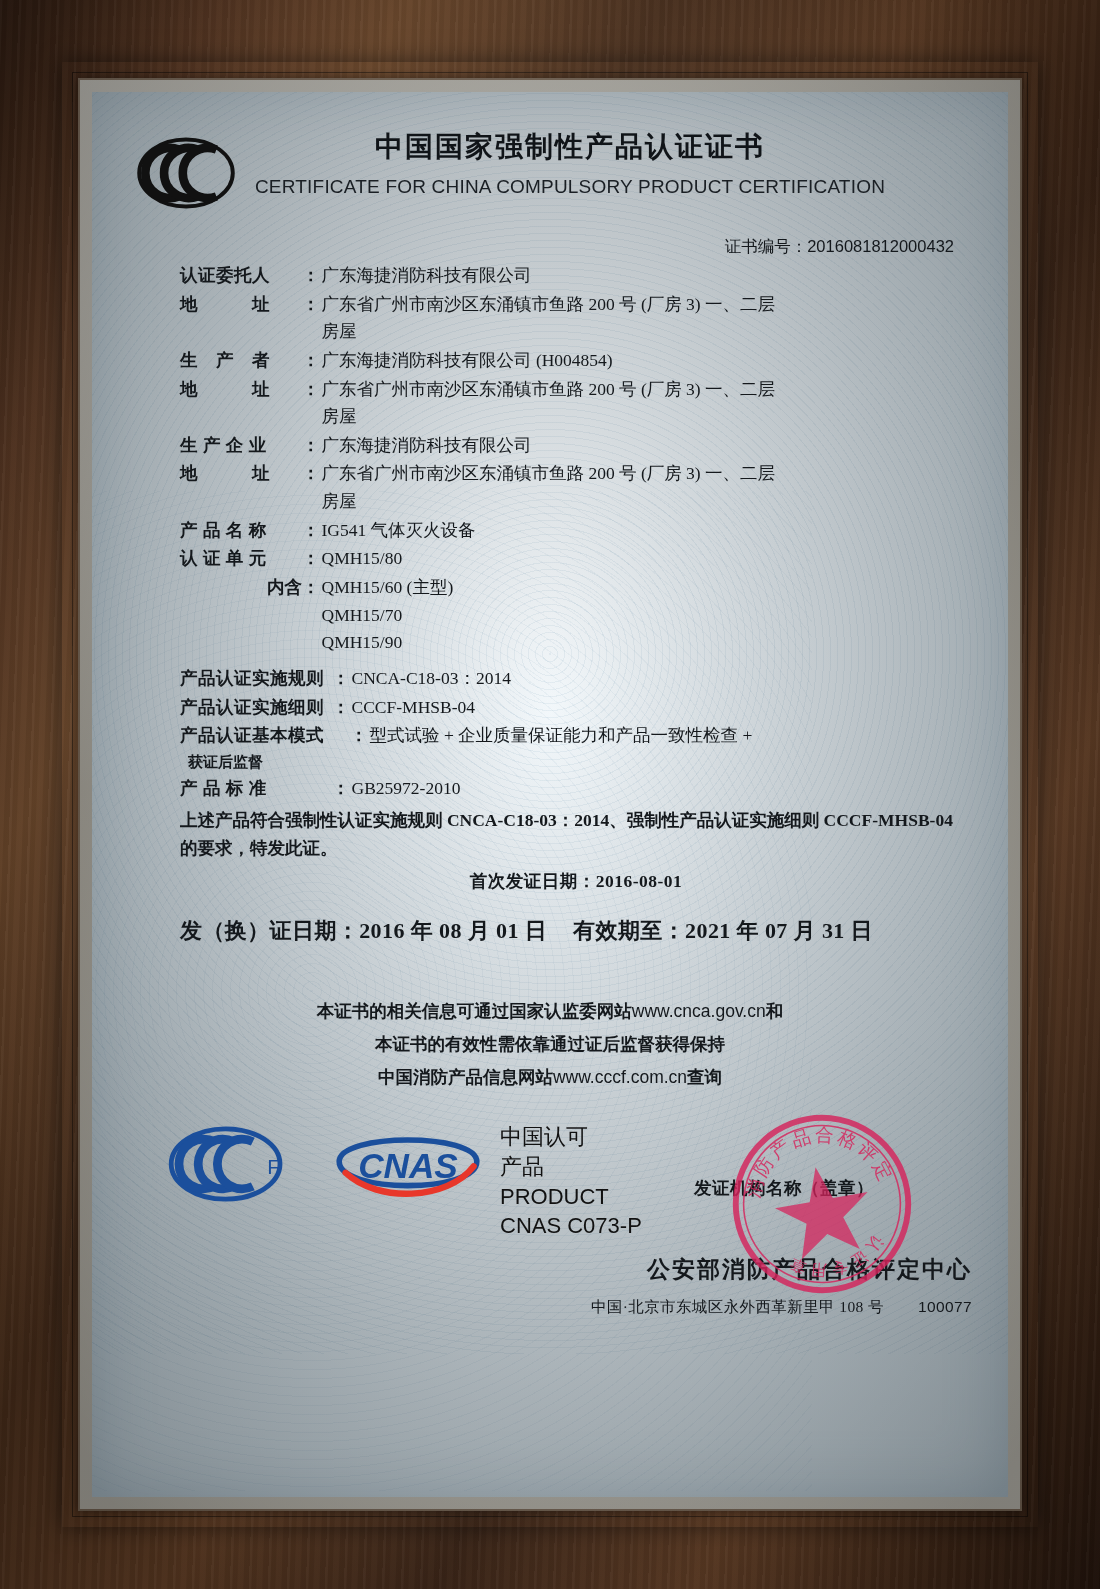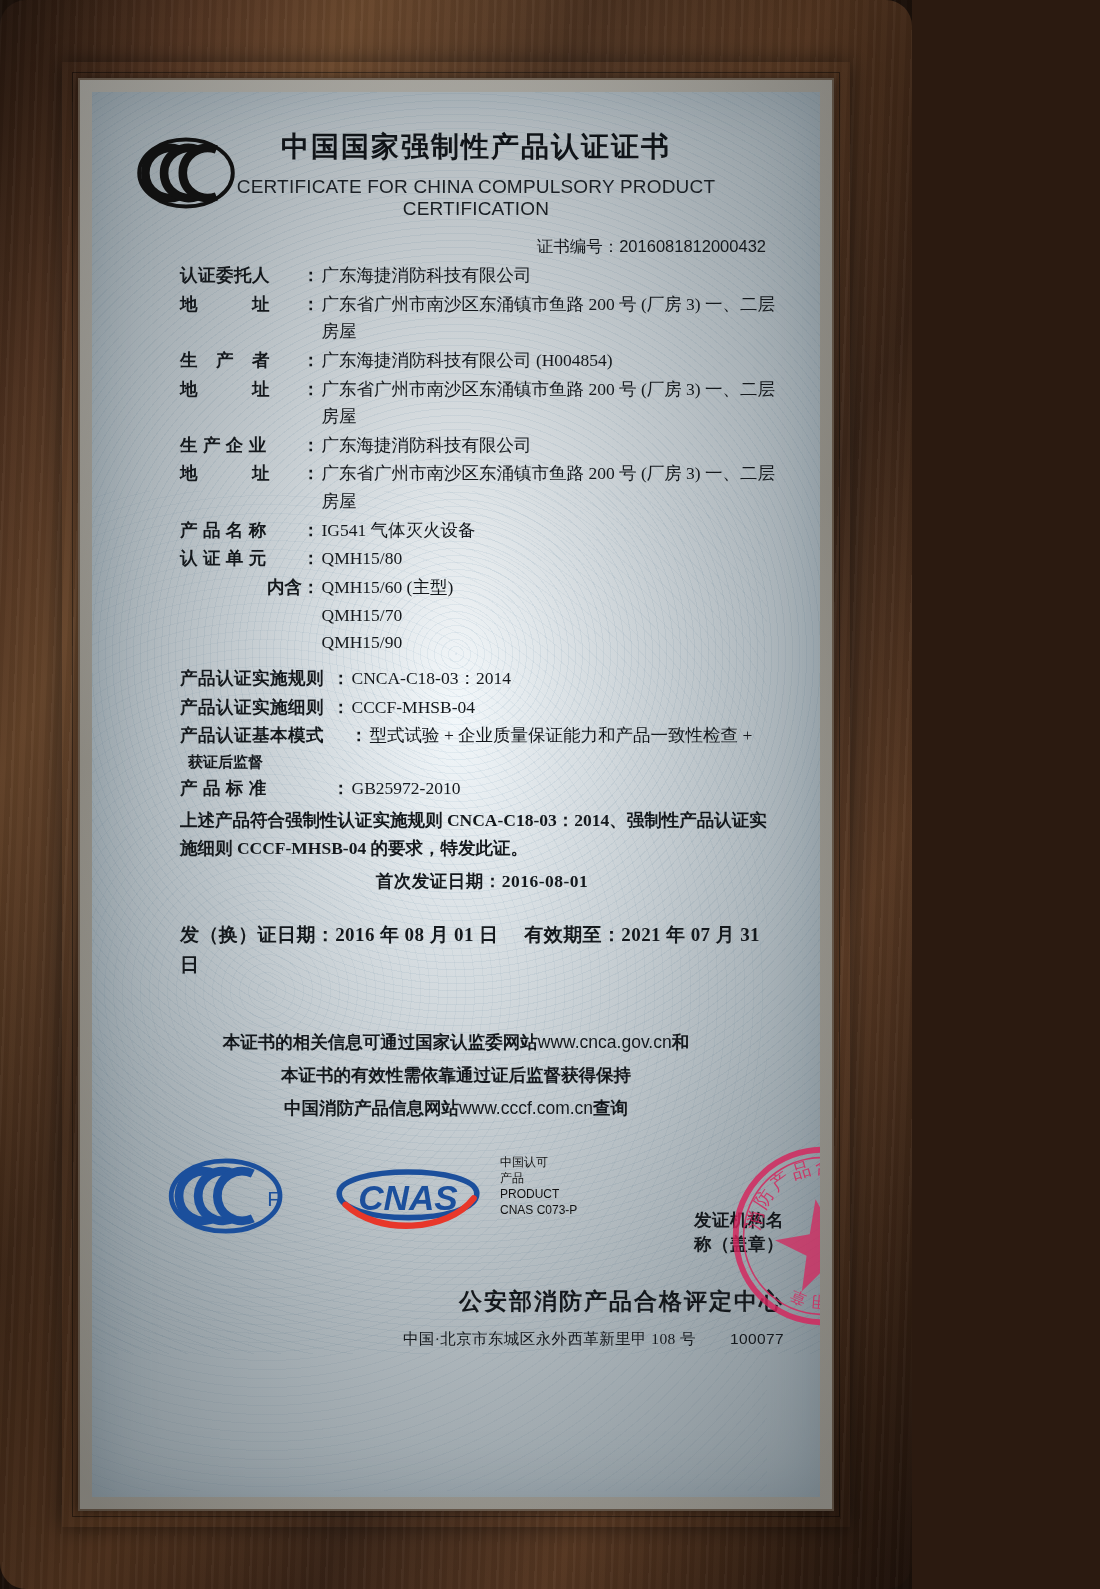--- a/index.html
+++ b/index.html
@@ -10,27 +10,26 @@
   body {
     width: 1100px;
     height: 1589px;
     font-family: "Liberation Serif", "DejaVu Serif", serif;
     overflow: hidden;
   }
 
   
   .frame-outer {
     position: relative;
-    width: 912px;
+    width: 1100px;
     height: 1589px;
     box-sizing: border-box;
     background:
       linear-gradient(115deg, #3a2316 0%, #70452a 12%, #8a5a34 22%, #5d3a22 36%,
                       #7b4e2e 50%, #4e2f1c 64%, #7a4c2c 78%, #53331e 90%, #2e1b10 100%);
-    border-radius: 26px;
   }
   
   .frame-outer::before {
     content: "";
     position: absolute;
     inset: 0;
     background:
       repeating-linear-gradient(92deg,
         rgba(255,255,255,0.045) 0px, rgba(255,255,255,0.045) 2px,
         rgba(0,0,0,0.05) 3px, rgba(0,0,0,0.05) 7px,
@@ -185,23 +184,23 @@
     margin-top: 4px;
   }
   .first-issue {
     text-align: center;
     font-weight: bold;
     font-size: 17.5px;
     margin-top: 6px;
     letter-spacing: 0.5px;
   }
   .dates {
-    font-size: 19px;
-    font-weight: bold;
-    margin-top: 24px;
+    font-size: 22px;
+    font-weight: bold;
+    margin-top: 18px;
     letter-spacing: 0.4px;
   }
   .dates .gap { display:inline-block; width: 26px; }
 
   
   .notes {
     margin-top: 46px;
     text-align: center;
     font-size: 17.5px;
     line-height: 1.9;
@@ -230,21 +229,21 @@
     left: 200px;
     top: 0px;
     width: 160px;
     height: 92px;
   }
   .cnas-text {
     position: absolute;
     left: 372px;
     top: 2px;
     font-family: "Liberation Sans", sans-serif;
-    font-size: 12px;
+    font-size: 22px;
     line-height: 1.35;
     font-weight: normal;
     color: #111;
   }
   .issuer-label {
     position: absolute;
     left: 566px;
     top: 56px;
     font-size: 17.5px;
     font-weight: bold;

